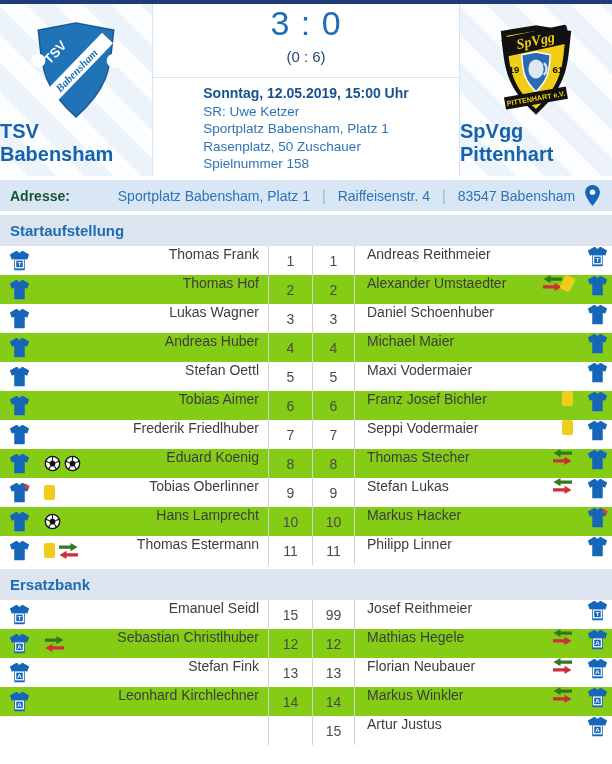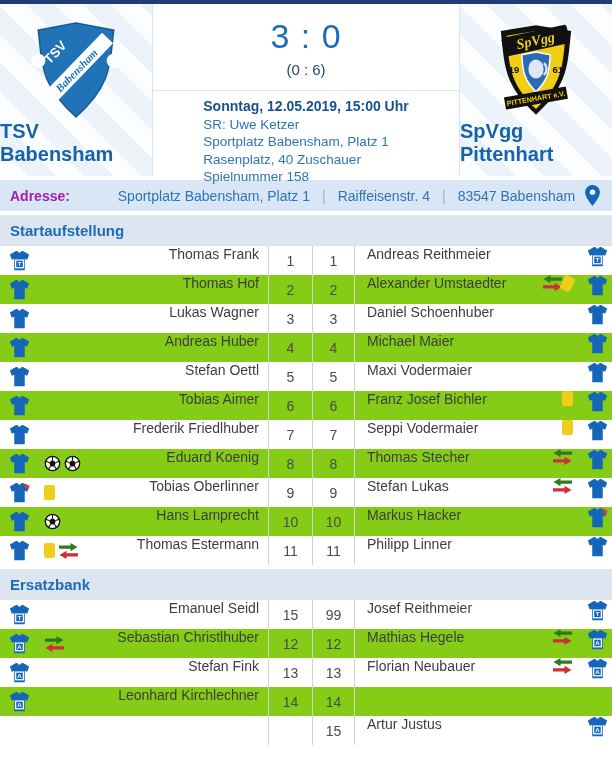--- a/index.html
+++ b/index.html
@@ -18,28 +18,28 @@
     background:repeating-linear-gradient(45deg,#fbfdff 0px,#fbfdff 20px,#edf3fa 20px,#edf3fa 40px);
     display:flex;flex-direction:column;align-items:center;
   }
   .side-panel .logo-wrap{margin-top:16px;height:100px;display:flex;align-items:center;justify-content:center;}
   .team-name{margin-top:auto;margin-bottom:18px;font-size:20px;font-weight:bold;color:#1563ad;cursor:pointer;}
   .center-col{
     flex:1;background:#fff;
     border-left:1px solid #d8e3f2;border-right:1px solid #d8e3f2;
     display:flex;flex-direction:column;align-items:center;
   }
-  .score{margin-top:13px;font-size:34px;color:#1e6bb8;letter-spacing:1px;}
+  .score{font-size:34px;color:#1e6bb8;letter-spacing:1px;}
   .halftime{margin-top:5px;font-size:15px;color:#27476e;}
   .center-divider{width:100%;border-top:1px solid #dbe6f3;margin-top:12px;}
   .match-info{padding-top:7px;text-align:left;font-size:13.5px;line-height:17.5px;color:#2e74b5;}
   .match-info .date-line{font-weight:bold;font-size:14px;color:#17528f;}
   
   .address-bar{margin-top:4px;height:31px;background:#d9e6f6;display:flex;align-items:center;font-size:14px;}
-  .address-label{font-weight:bold;color:#a21caf;margin-left:10px;width:96px;flex:none;}
+  .address-label{font-weight:bold;color:#14532d;margin-left:10px;width:96px;flex:none;}
   .address-content{flex:1;display:flex;align-items:center;justify-content:center;color:#2e74b5;}
   .address-sep{color:#8fb2da;margin:0 12px;}
   .pin{margin-left:10px;display:flex;align-items:center;cursor:pointer;}
   
   .section-header{
     margin-top:4px;height:30px;background:#dde5f0;
     display:flex;align-items:center;padding-left:10px;
     font-weight:bold;font-size:15px;color:#1b6cb4;
   }
   
@@ -89,21 +89,21 @@
   </div>
 
   <div class="center-col">
     <div class="score">3 : 0</div>
     <div class="halftime">(0 : 6)</div>
     <div class="center-divider"></div>
     <div class="match-info">
       <div class="date-line">Sonntag, 12.05.2019, 15:00 Uhr</div>
       <div>SR: Uwe Ketzer</div>
       <div>Sportplatz Babensham, Platz 1</div>
-      <div>Rasenplatz, 40 Zuschauer</div>
+      <div>Rasenplatz, 50 Zuschauer</div>
       <div>Spielnummer 158</div>
     </div>
   </div>
 
   <div class="side-panel">
     <div class="logo-wrap">
       <svg width="78" height="100" viewBox="0 0 82 98">
         <path d="M41 2 L4 8 C8 42 6 64 41 96 C76 64 74 42 78 8 Z" fill="#111111"></path>
         <path d="M41 8 L10 13 C13 42 12 62 41 90 C70 62 69 42 72 13 Z" fill="#f0ce15"></path>
         <g transform="rotate(-12 41 20)">
@@ -637,20 +637,41 @@
               <rect x="8.6" y="11.5" width="8.8" height="8.8" fill="#1565b8" stroke="#ffffff" stroke-width="1.4"></rect>
        <text x="13" y="18.4" text-anchor="middle" font-size="7" font-weight="bold" fill="#ffffff" font-family="Liberation Sans, sans-serif">A</text>
             </svg>
           </span>
         </span>
          <span class="icons-row"></span>
          <span class="pname left">Leonhard Kirchlechner</span>
        </div>
        <div class="cell-num first">14</div>
        <div class="cell-num second">14</div>
+       <div class="cell-right">
+         <span class="pname">Markus Winkler</span>
+         <span class="spacer"></span>
+         <span class="icons-row right">
+          <span class="icon subs away">
+    <svg width="21" height="16" viewBox="0 0 21 16">
+      <polygon points="20,2.4 8.5,2.4 8.5,0 1.5,4.1 8.5,8.2 8.5,5.8 20,5.8" fill="#2f7a1e"></polygon>
+      <polygon points="1,10.2 12.5,10.2 12.5,7.8 19.5,11.9 12.5,16 12.5,13.6 1,13.6" fill="#cf2d39"></polygon>
+    </svg>
+          </span>
+        </span>
+         <span class="jersey-box">
+          <span class="jersey">
+    <svg width="23" height="21" viewBox="0 0 26 24">
+              <path d="M9 1 L2 5 L4.2 11 L7 10 L7 23 L19 23 L19 10 L21.8 11 L24 5 L17 1 L15.2 1 C15.2 3.4 10.8 3.4 10.8 1 Z" fill="#1565b8"></path>
+              <rect x="8.6" y="11.5" width="8.8" height="8.8" fill="#1565b8" stroke="#ffffff" stroke-width="1.4"></rect>
+       <text x="13" y="18.4" text-anchor="middle" font-size="7" font-weight="bold" fill="#ffffff" font-family="Liberation Sans, sans-serif">A</text>
+            </svg>
+          </span>
+        </span>
+       </div>
     </div>
     <div class="row">
       <div class="cell-left">
          <span class="jersey-box"></span>
          <span class="icons-row"></span>
          <span class="pname left"></span>
        </div>
        <div class="cell-num first"></div>
        <div class="cell-num second">15</div>
        <div class="cell-right">

